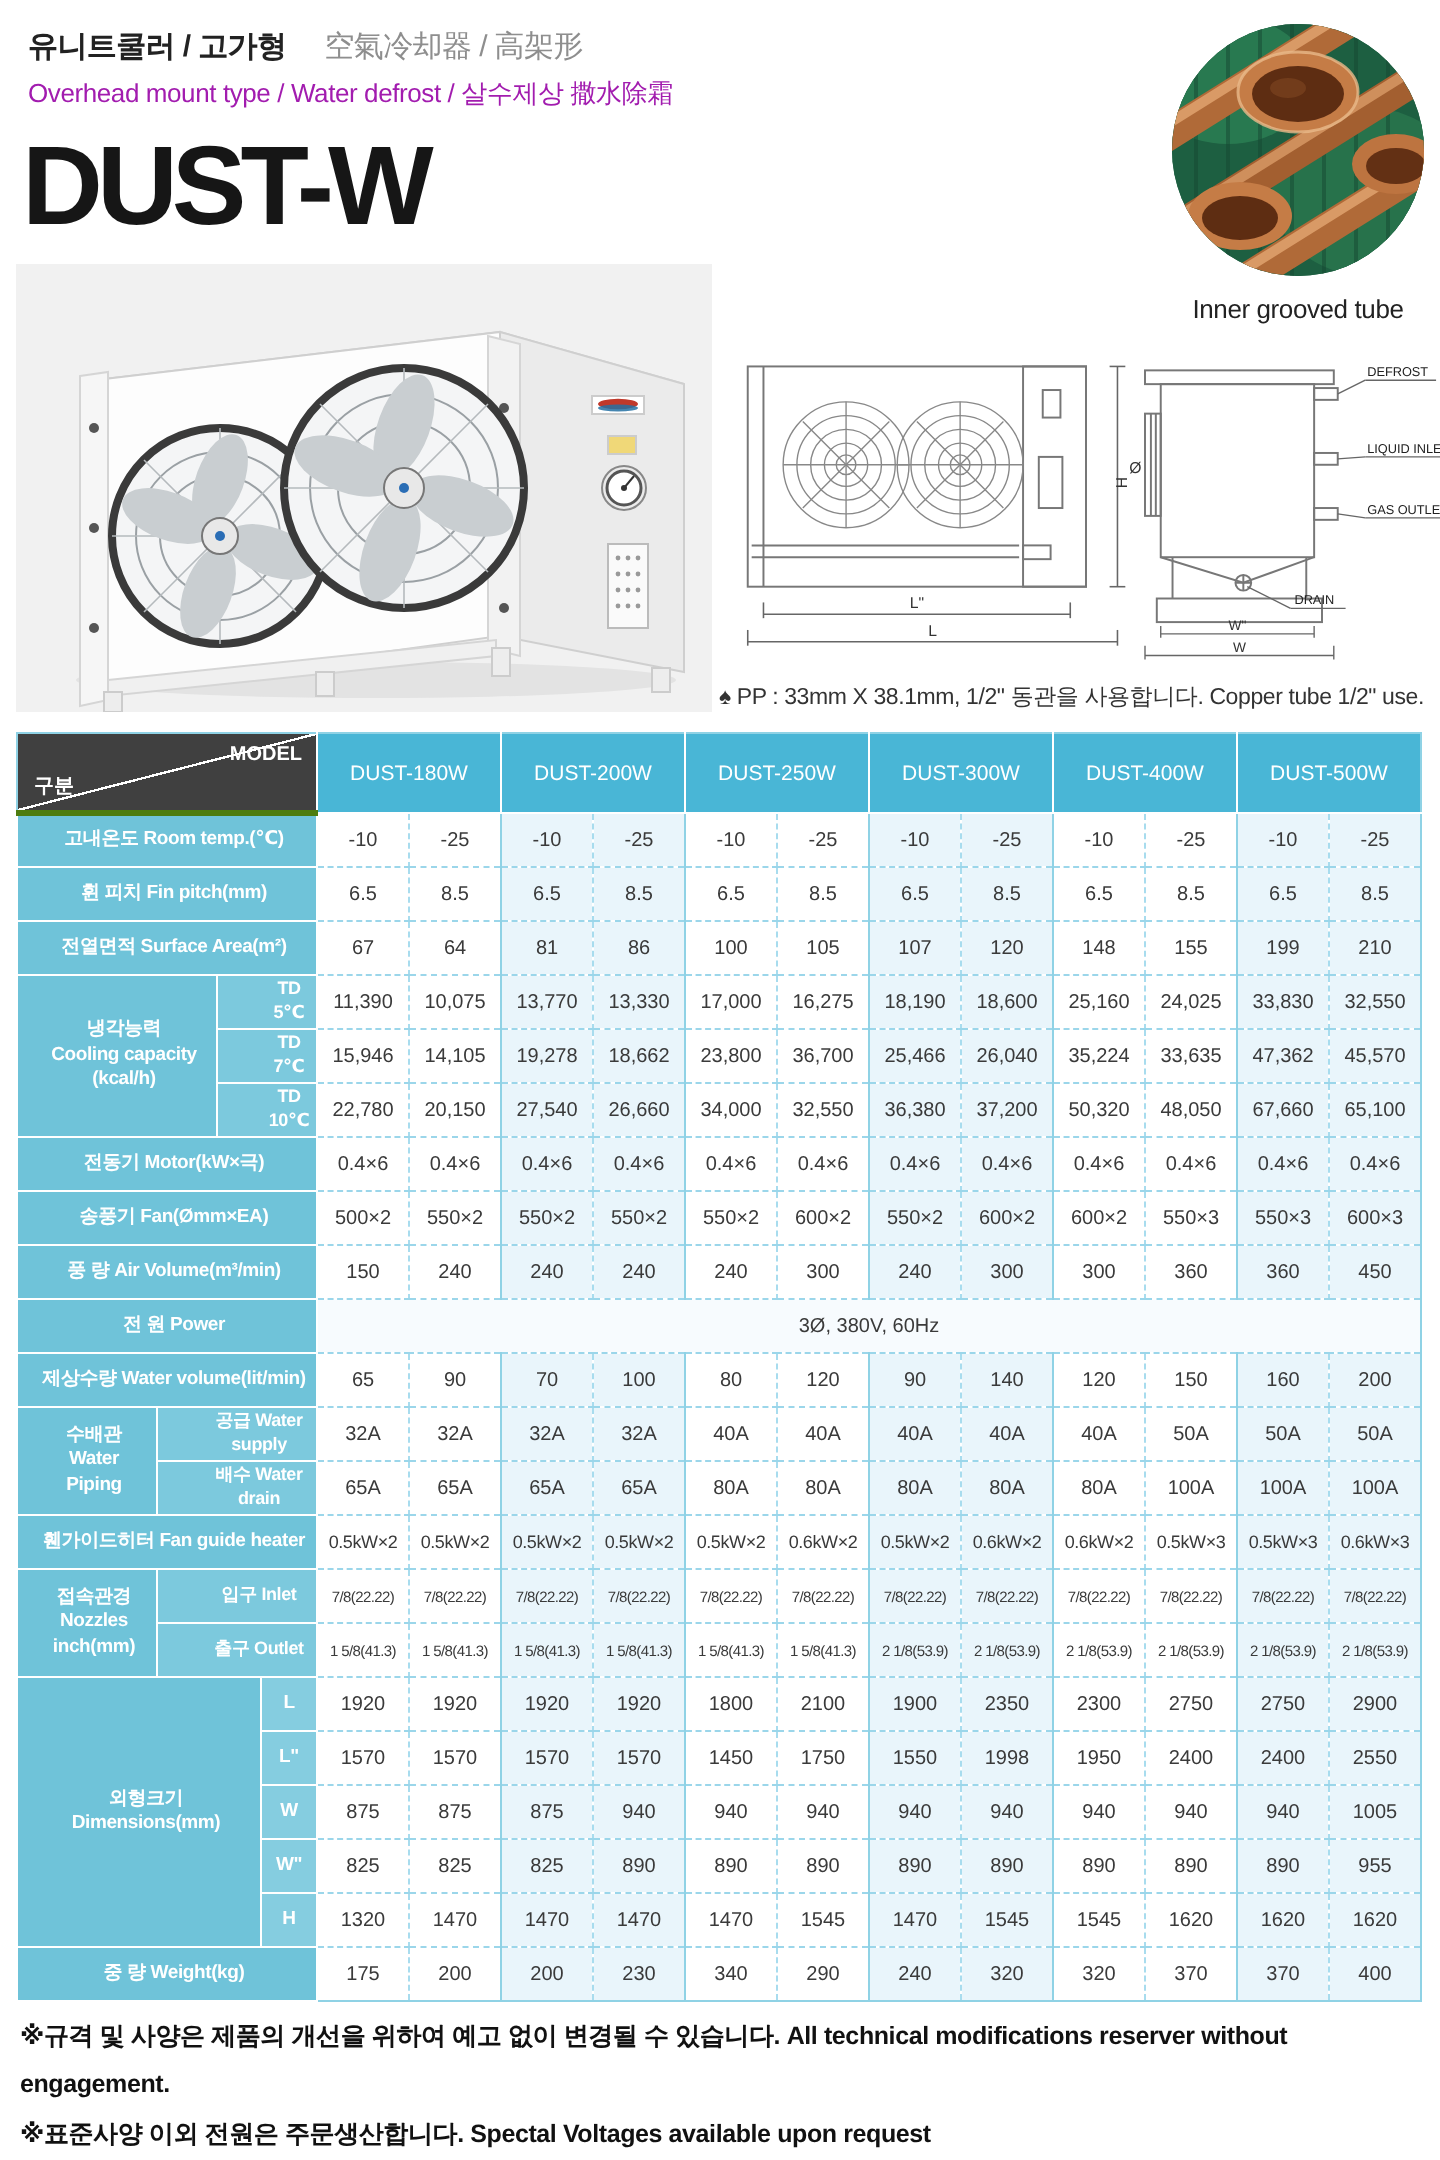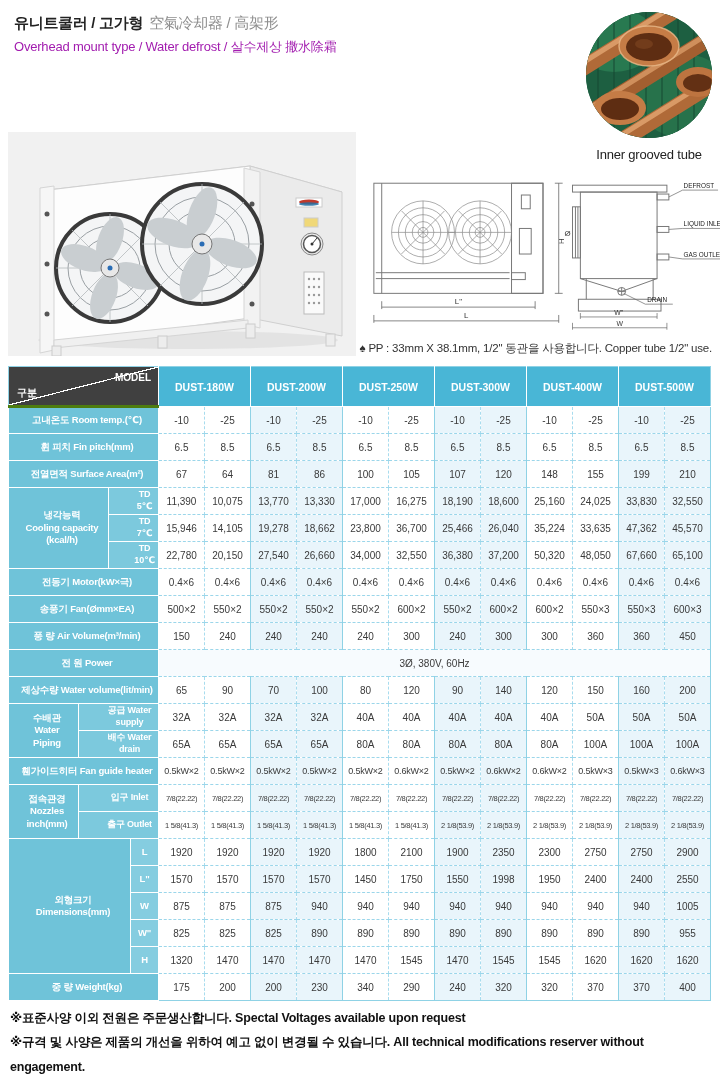--- a/index.html
+++ b/index.html
@@ -1,42 +1,42 @@
 <!DOCTYPE html>
 <html><head>
 <meta charset="utf-8">
 <style>
   *{margin:0;padding:0;box-sizing:border-box}
   html,body{background:#fff}
   body{width:720px;height:1080px;font-family:"Liberation Sans","DejaVu Sans",sans-serif;}
   .page{position:relative;width:720px;height:1080px;background:#fff;overflow:hidden}
 
   .hline1{position:absolute;left:14px;top:14px;font-size:15px;font-weight:bold;color:#222;letter-spacing:-0.3px}
-  .hline1 .lt{color:#8e8e8e;font-weight:normal;margin-left:6px}
+  .hline1 .lt{color:#8e8e8e;font-weight:normal;margin-left:19px}
   .hline2{position:absolute;left:14px;top:38px;font-size:13px;color:#a21caf;letter-spacing:-0.2px}
   .title{position:absolute;left:11px;top:60px;font-size:56px;font-weight:800;letter-spacing:-3px;color:#161616}
 
   .circle{position:absolute;left:586px;top:12px;width:126px;height:126px;border-radius:50%;overflow:hidden;background:#1d5f41}
   .circle-cap{position:absolute;left:566px;top:147px;width:166px;text-align:center;font-size:13px;color:#222;letter-spacing:-0.2px}
 
   .photo{position:absolute;left:8px;top:132px;width:348px;height:224px;background:#f1f1f1}
   .diag{position:absolute;left:366px;top:176px;width:354px;height:158px}
   .note{position:absolute;right:8px;top:341px;font-size:11.5px;color:#333;letter-spacing:-0.2px}
 
   .tw{position:absolute;left:8px;top:366px}
   table.spec{border-collapse:collapse;table-layout:fixed;width:702px;border:1px solid #8fd2e5}
   .spec th,.spec td{overflow:hidden;padding:0}
   .spec tr{height:27px}
   .spec thead tr{height:40px}
   th.corner{position:relative;background:#404040;border-bottom:3px solid #4d7c0f}
   th.corner::after{content:"";position:absolute;left:0;top:0;right:0;bottom:0;
     background:linear-gradient(to bottom right,rgba(0,0,0,0) 49.2%,#fff 49.2%,#fff 50.8%,rgba(0,0,0,0) 50.8%)}
   th.corner .c-top{position:absolute;top:5px;right:7px;color:#fff;font-size:10px;font-weight:bold;z-index:1}
   th.corner .c-bot{position:absolute;bottom:5px;left:8px;color:#fff;font-size:10px;font-weight:bold;z-index:1}
-  th.model{background:#49b6d6;color:#fff;font-size:10.5px;font-weight:bold;border-left:1px solid #fff;border-bottom:1px solid #fff;text-align:center}
+  th.model{background:#49b6d6;color:#fff;font-size:10.5px;font-weight:normal;border-left:1px solid #fff;border-bottom:1px solid #fff;text-align:center}
   th.rl{background:#6fc3d9;color:#fff;font-size:9.5px;font-weight:bold;text-align:center;padding-left:7px;
         border:1px solid #fff;white-space:pre-line;line-height:1.3;letter-spacing:-0.2px}
   th.rl.sub{background:#7cc9dd;font-size:9px;padding-left:22px}
   th.rl.dim{text-align:center;padding-left:0;font-size:9.5px;background:#85cde0}
   td.dv{background:#fff;color:#3a3a3a;font-size:10px;text-align:center;
         border-right:1px dashed #a8dcee;border-bottom:1px dashed #9bd6ea}
   td.dv.tint{background:#e9f5fb}
   td.dv.ge{border-right:1px solid #8fd2e5}
   td.dv.s9{font-size:9px;letter-spacing:-0.2px}
   td.dv.s8{font-size:7.5px;letter-spacing:-0.3px}
@@ -48,20 +48,21 @@
 </style>
 </head>
 <body>
 
 <div class="page">
 
   <div class="hline1">
     <span>유니트쿨러 / 고가형</span><span class="lt">空氣冷却器 / 高架形</span>
   </div>
   <div class="hline2">Overhead mount type / Water defrost / 살수제상 撒水除霜</div>
+  <div class="title">DUST-W</div>
 
   <div class="circle">
     <svg width="126" height="126" viewBox="0 0 126 126">
       <rect width="126" height="126" fill="#1d5f41"></rect>
       <ellipse cx="28" cy="28" rx="42" ry="32" fill="#2c8054" opacity="0.8"></ellipse>
       <ellipse cx="98" cy="84" rx="48" ry="42" fill="#27724b"></ellipse>
       <g stroke="#174832" stroke-width="2" opacity="0.5">
         <line x1="12" y1="0" x2="12" y2="126"></line>
           <line x1="28" y1="0" x2="28" y2="126"></line>
         <line x1="44" y1="0" x2="44" y2="126"></line>
@@ -636,17 +637,17 @@
             <td class="dv">320</td>
             <td class="dv ge">370</td>
             <td class="dv tint">370</td>
             <td class="dv tint ge">400</td>
           </tr>
         </tbody>
     </table>
   </div>
 
   <div class="foot">
+    <div>※규격 및 사양은 제품의 개선을 위하여 예고 없이 변경될 수 있습니다. All technical modifications reserver without engagement.</div>
     <div>※표준사양 이외 전원은 주문생산합니다. Spectal Voltages available upon request</div>
-    <div>※규격 및 사양은 제품의 개선을 위하여 예고 없이 변경될 수 있습니다. All technical modifications reserver without engagement.</div>
   </div>
 
 </div>
 
 </body></html>

